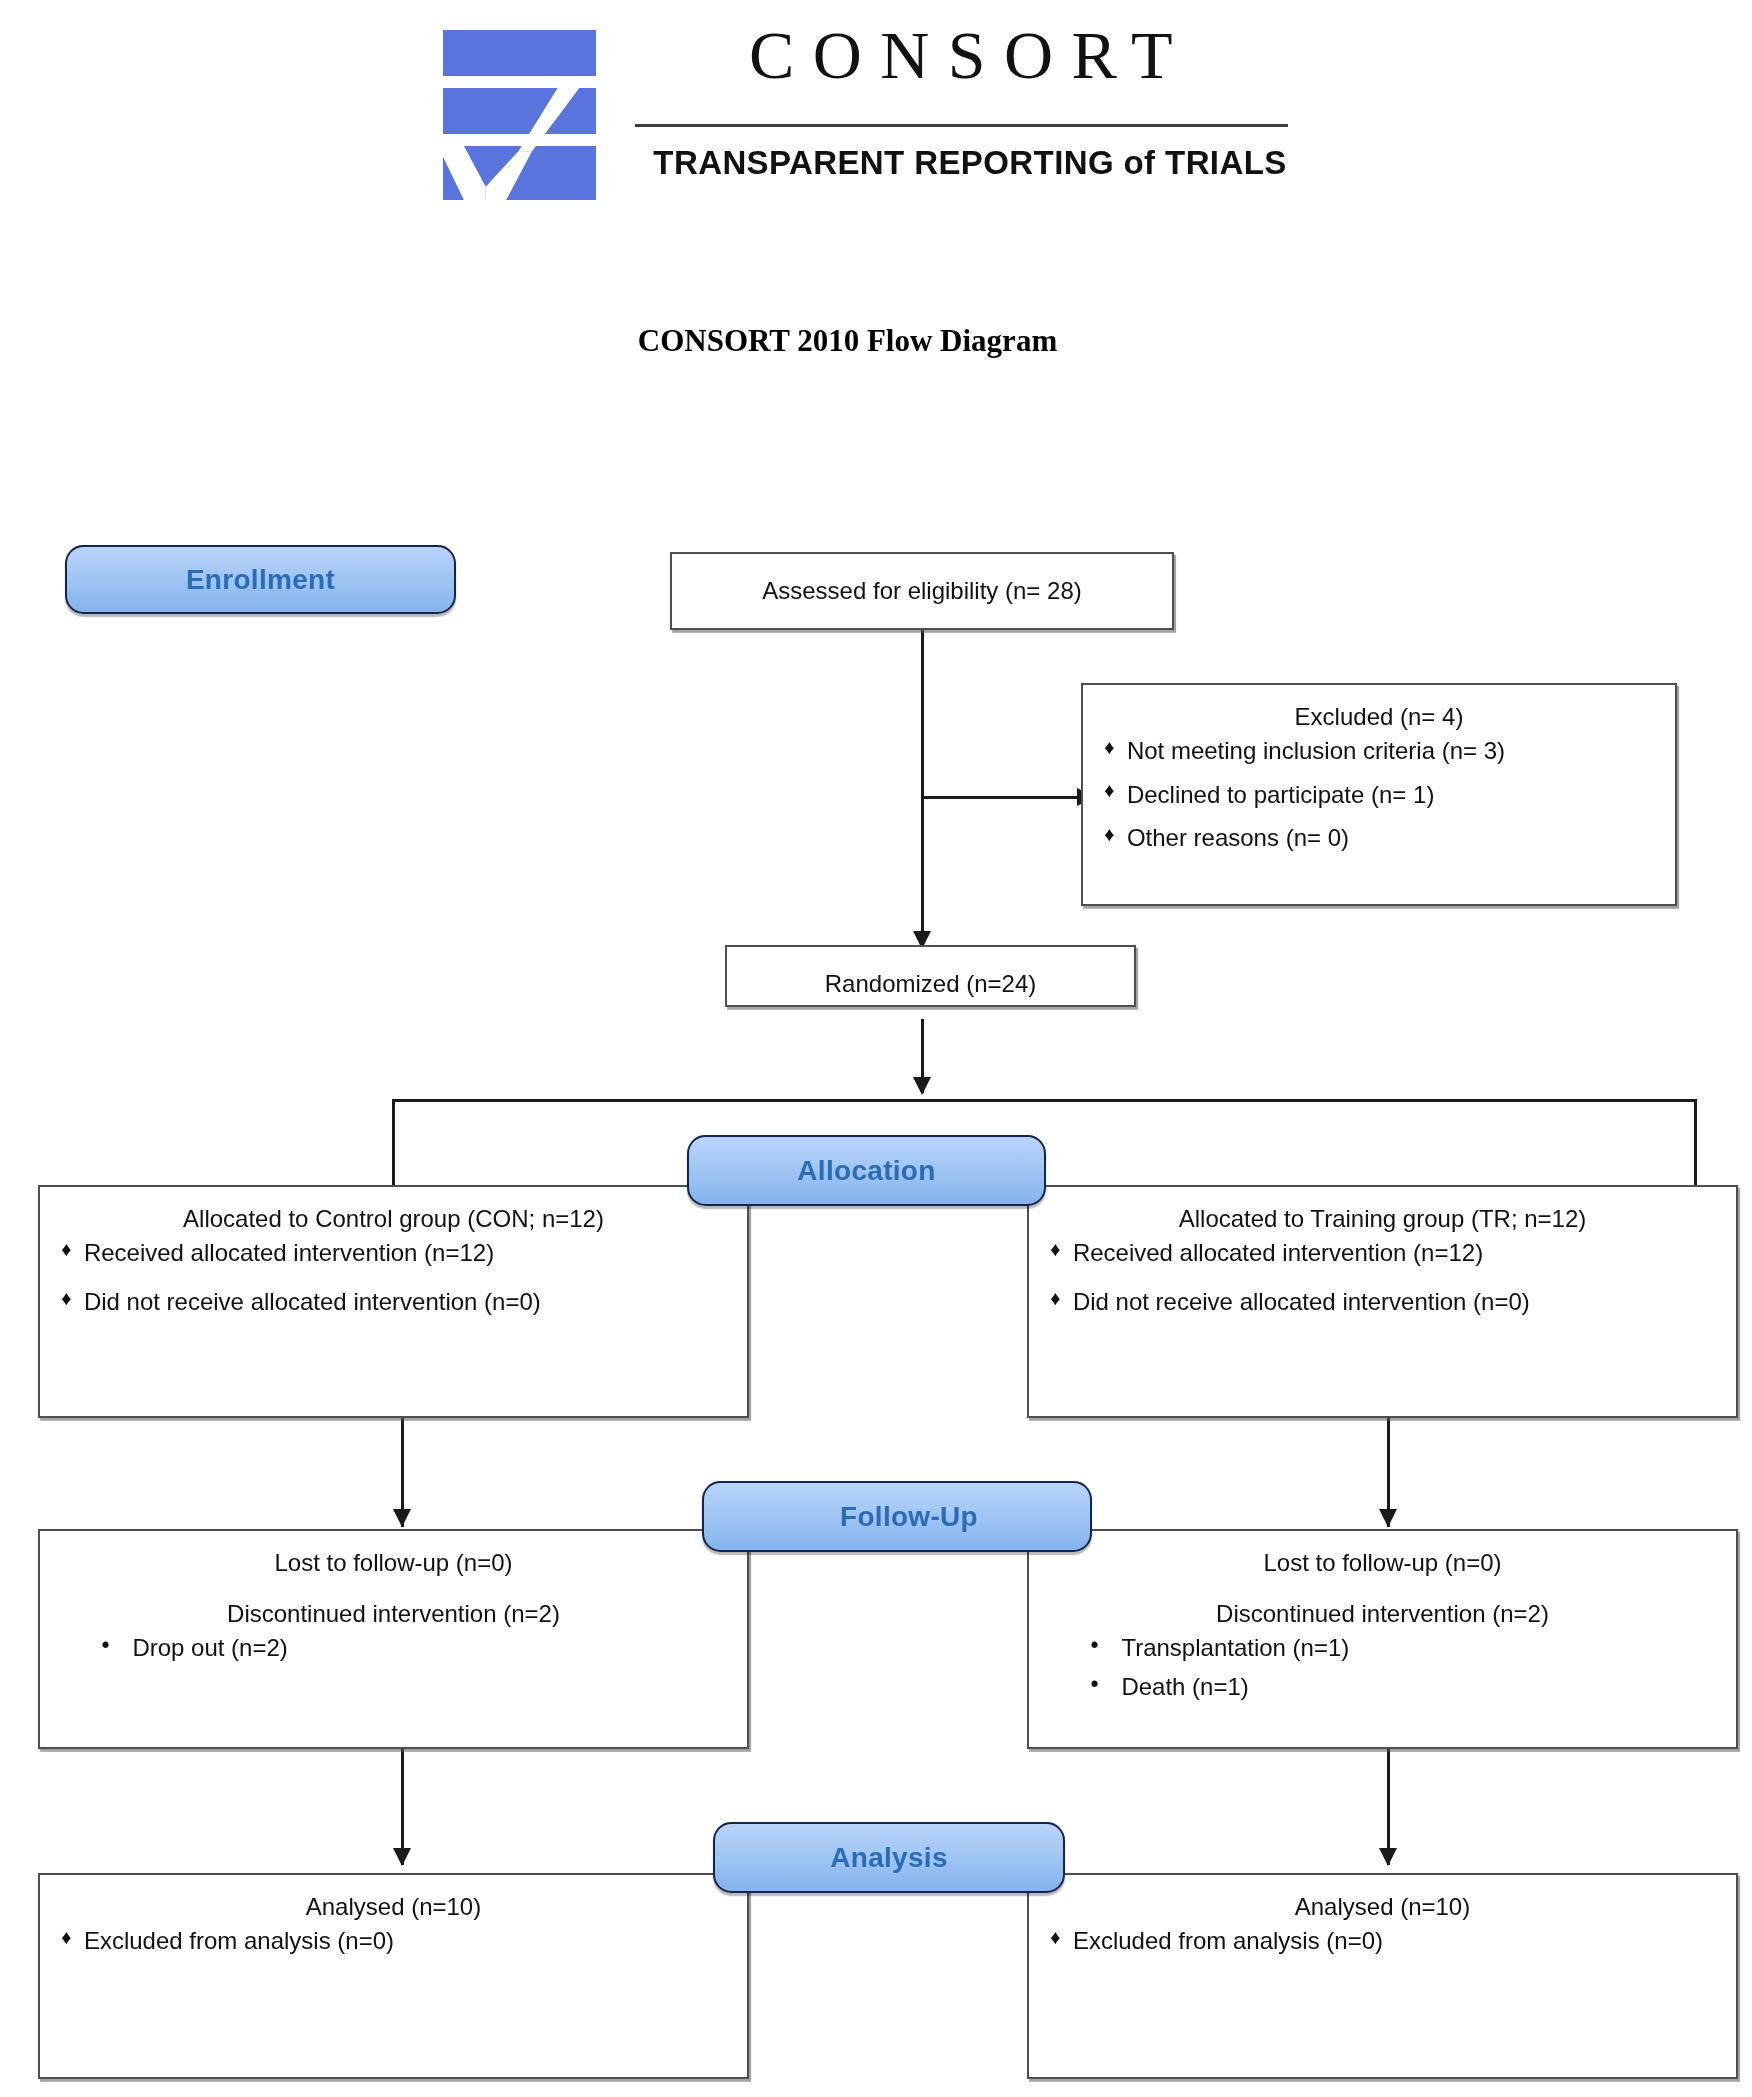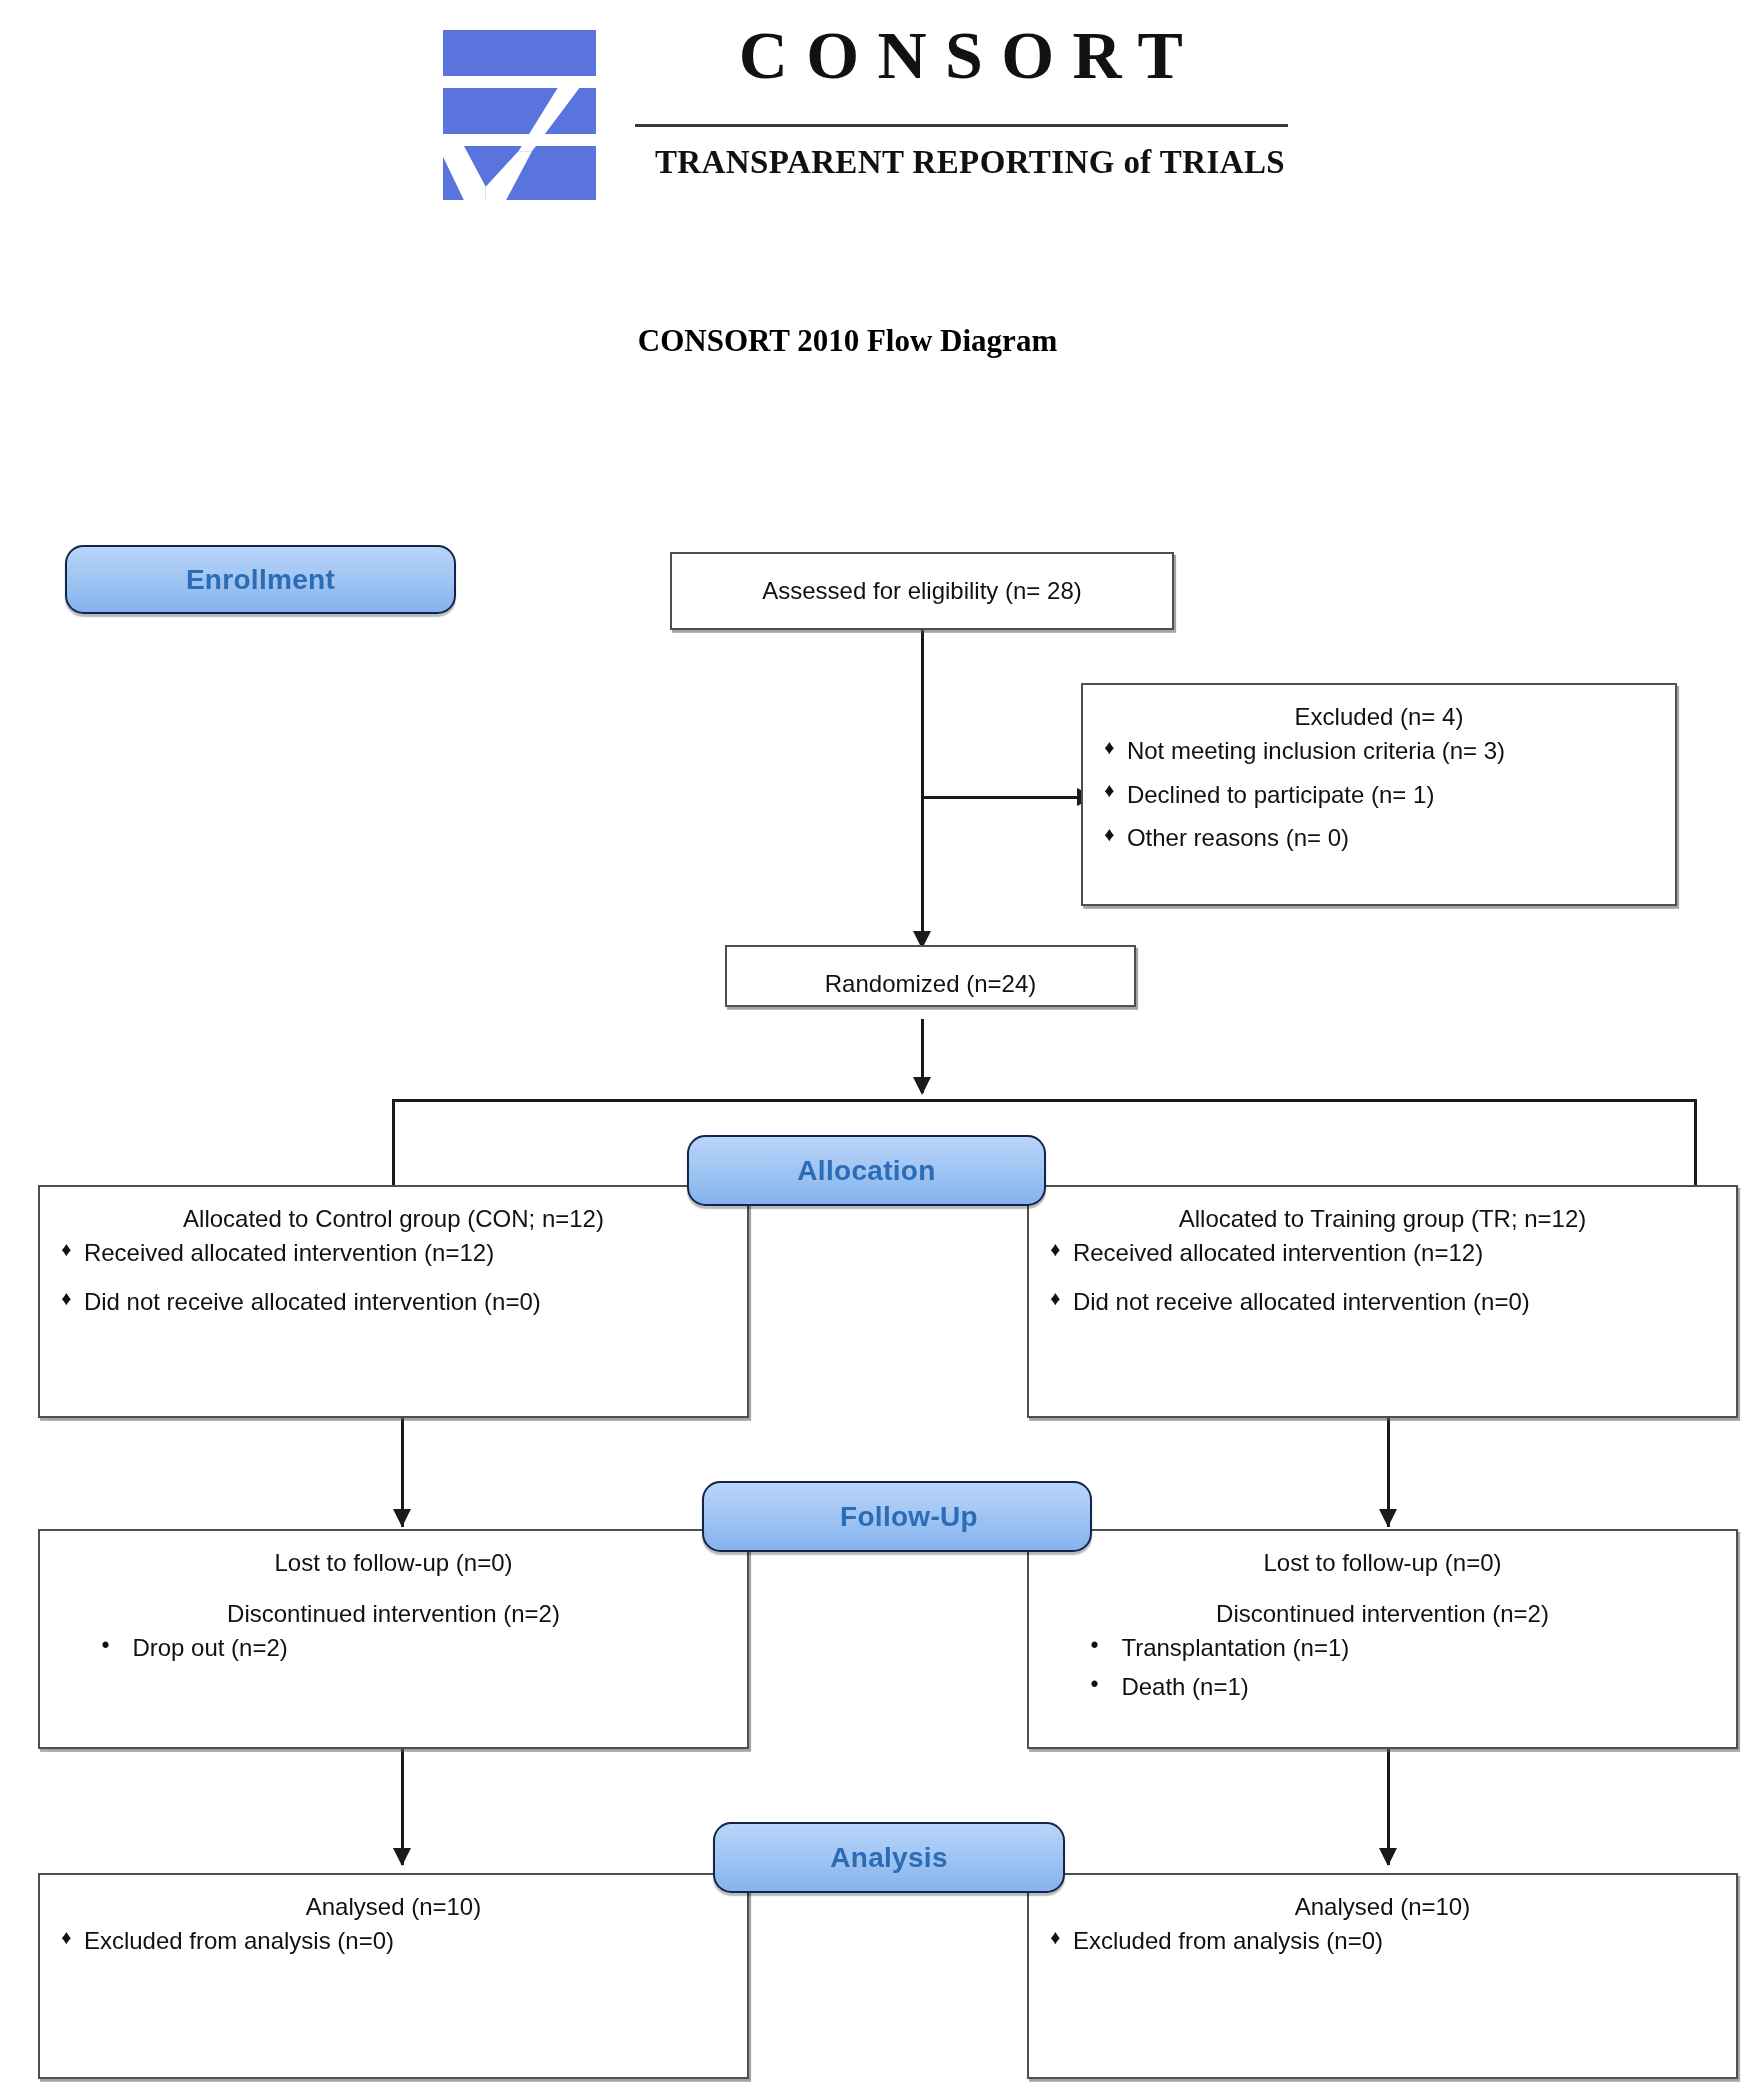--- a/index.html
+++ b/index.html
@@ -52,21 +52,21 @@
     height: 121px;
     pointer-events: none;
   }
   .logo-word {
     position: absolute;
     left: 190px;
     top: 5.7px;
     width: 674px;
     font-size: 68px;
     letter-spacing: 18.4px;
-    font-weight: 700;
+    font-weight: 400;
     color: #111111;
     text-align: center;
     font-family: "Liberation Serif", "DejaVu Serif", serif;
     line-height: 1.02;
   }
   .logo-rule {
     position: absolute;
     left: 192px;
     top: 108px;
     width: 653px;
@@ -76,21 +76,21 @@
   .logo-tagline {
     position: absolute;
     left: 190px;
     top: 128px;
     width: 674px;
     text-align: center;
     font-size: 33px;
     font-weight: 700;
     letter-spacing: 0.4px;
     color: #111111;
-    font-family: Liberation Serif, serif;
+    font-family: Liberation Sans, sans-serif;
   }
 
   .page-title {
     position: absolute;
     left: 0;
     top: 323px;
     width: 1695px;
     text-align: center;
     font-size: 31px;
     font-weight: 700;

